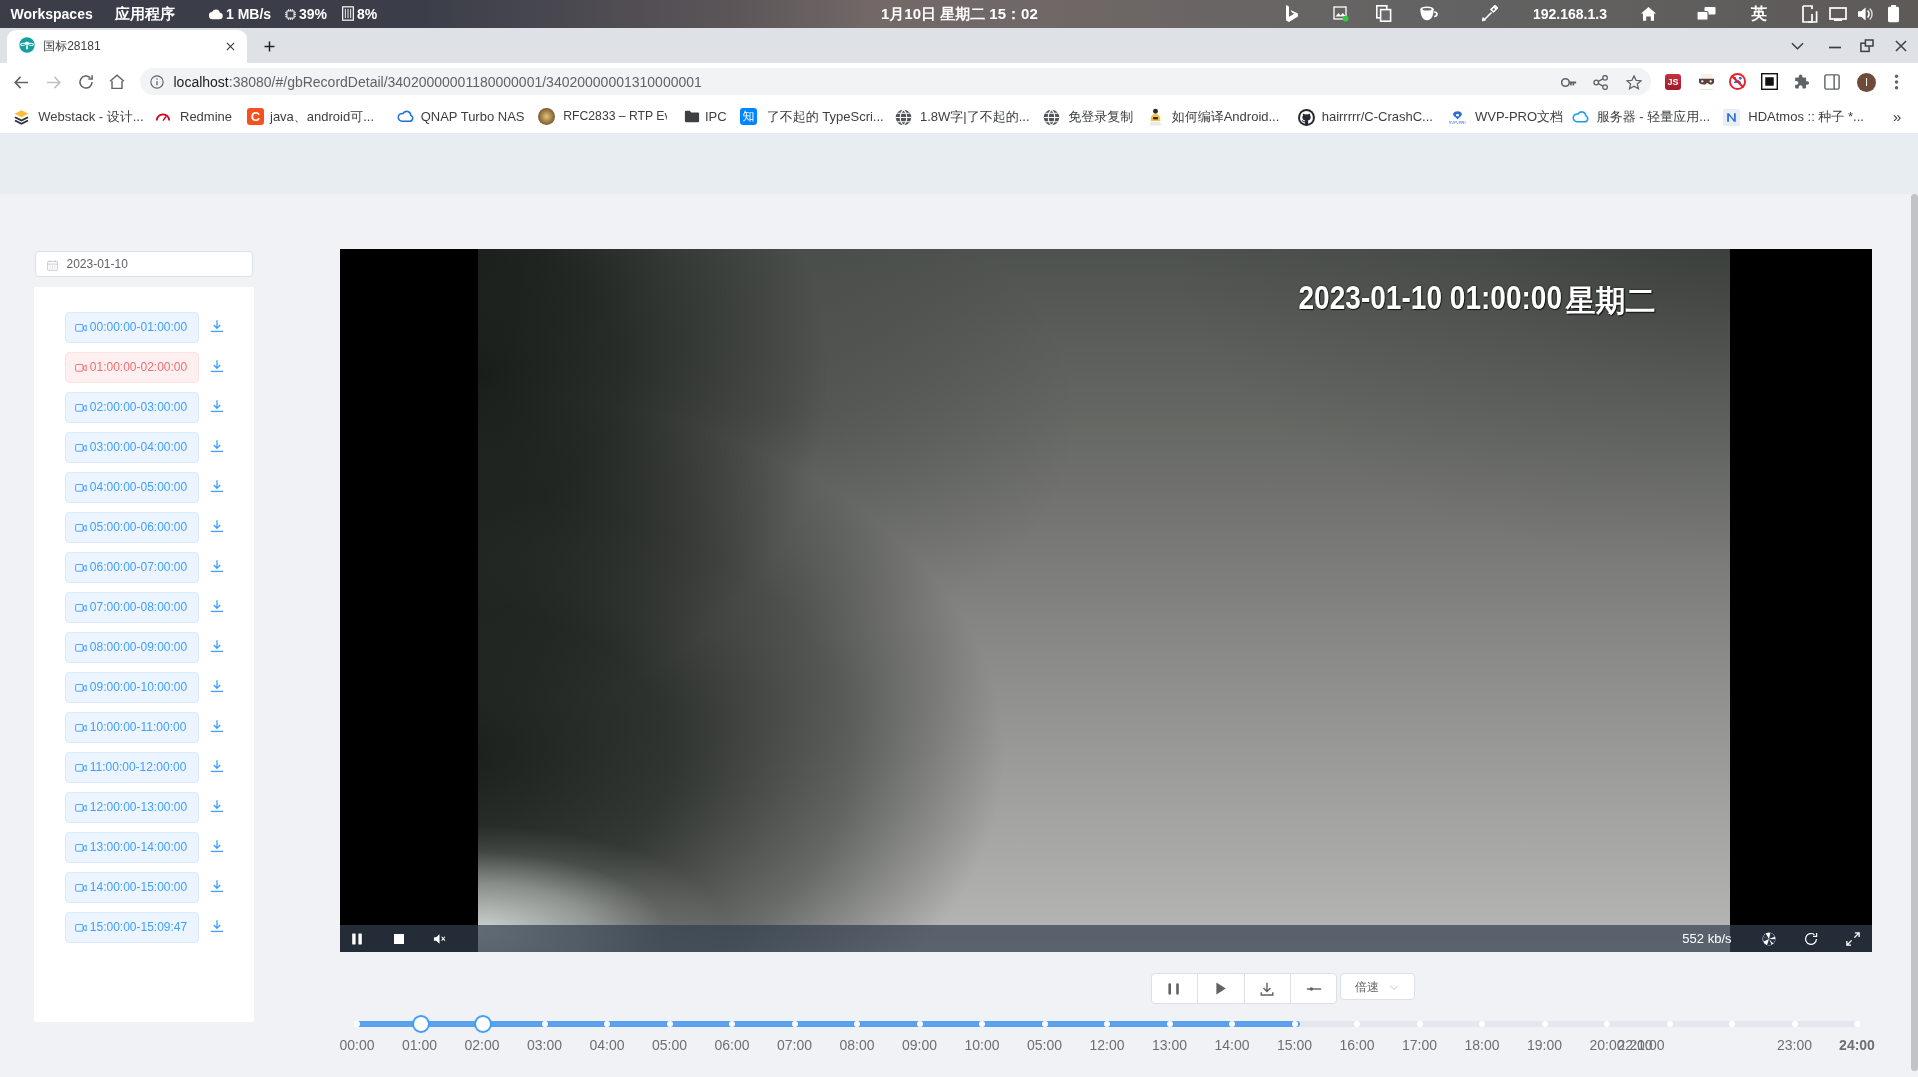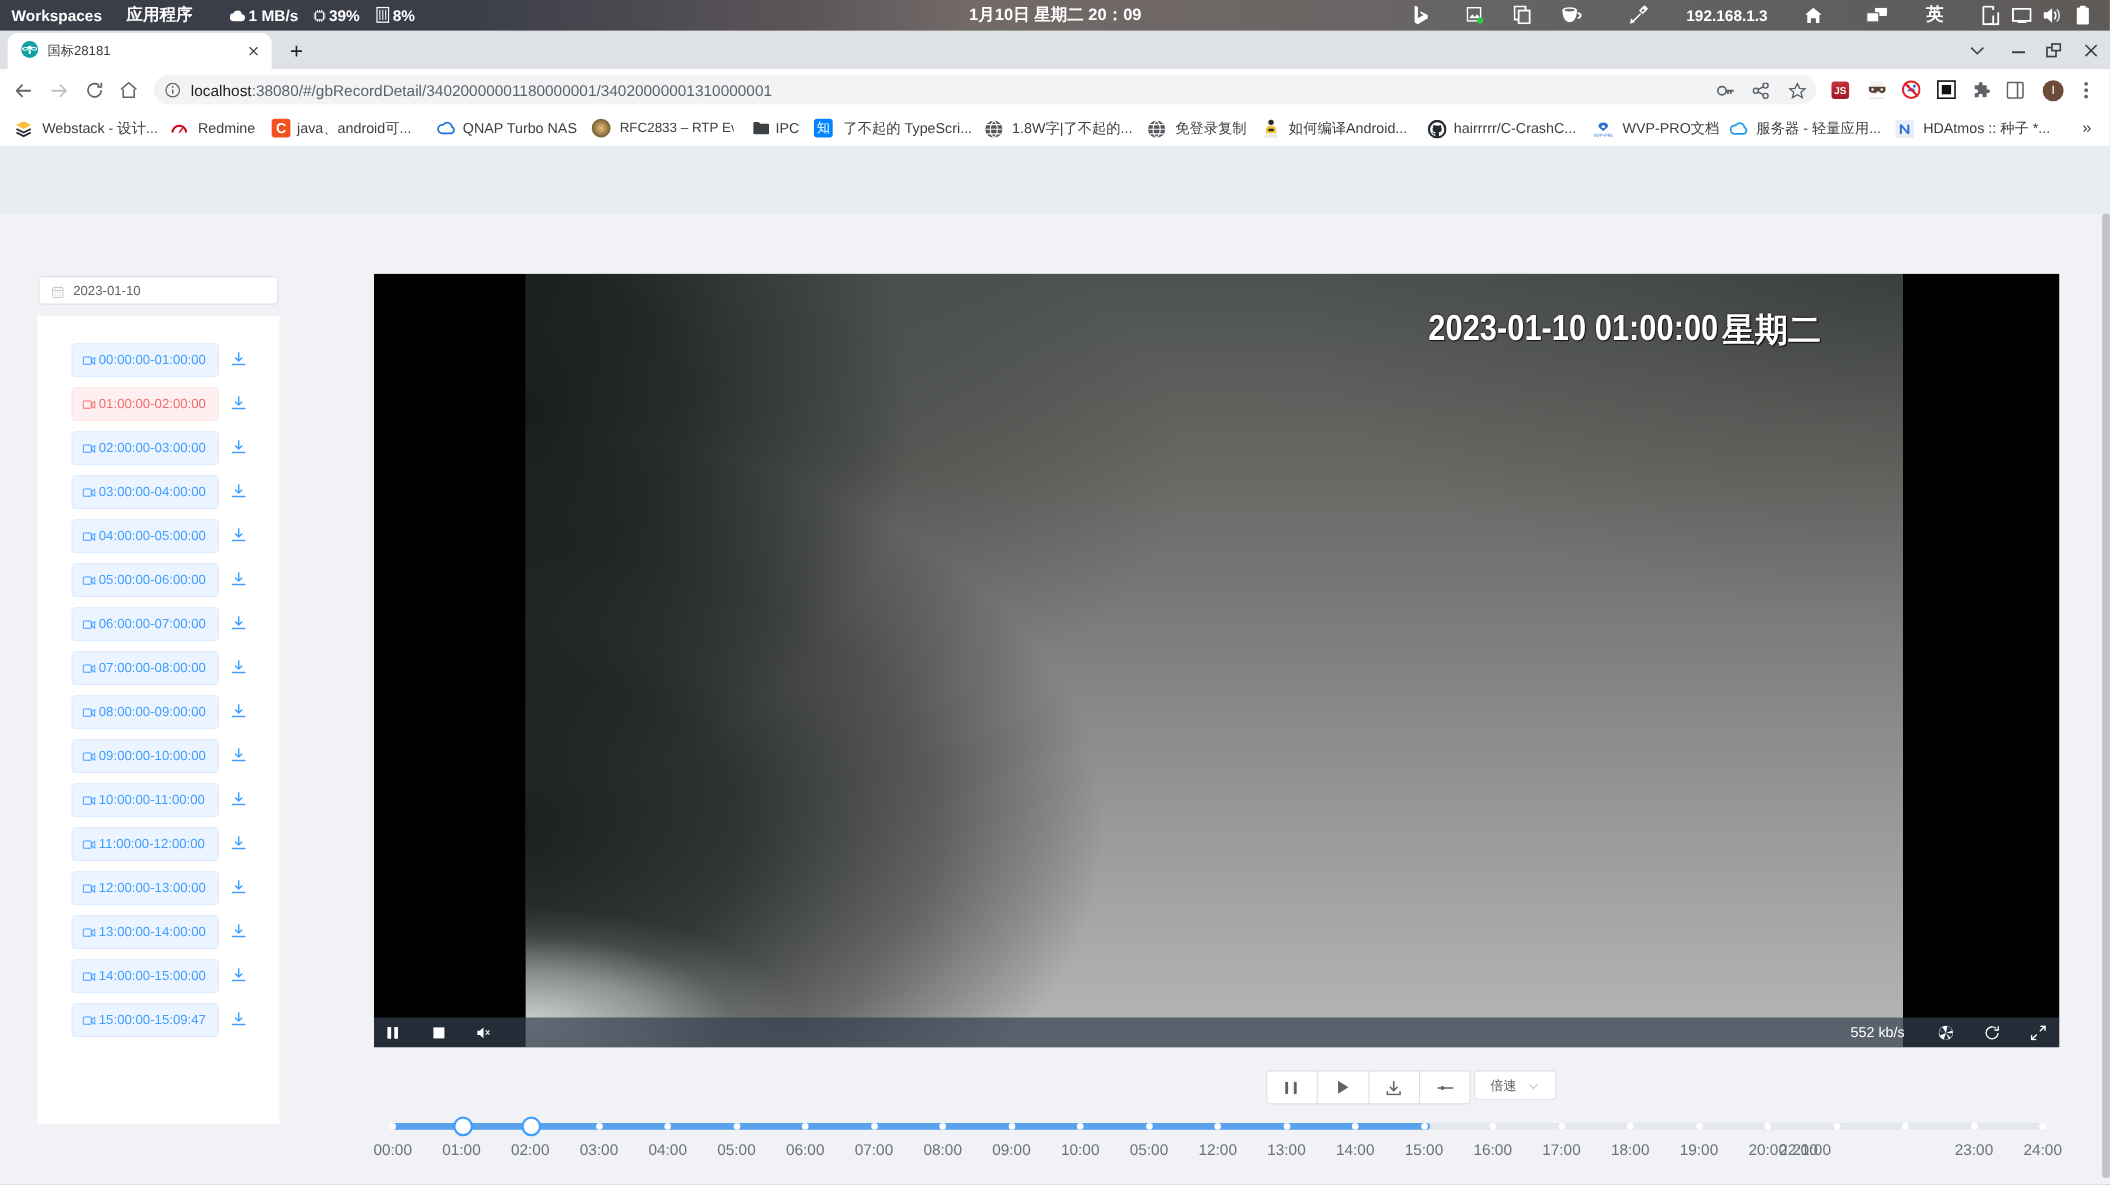--- a/index.html
+++ b/index.html
@@ -62,21 +62,21 @@
   <svg class="abs" style="left:284px;top:7.5px" width="13" height="13" viewBox="0 0 14 14" fill="none" stroke="#fff" stroke-width="1">
       <rect x="3.2" y="3.2" width="7.6" height="7.6"></rect>
       <path d="M5 1.2v2M7 1.2v2M9 1.2v2M5 10.8v2M7 10.8v2M9 10.8v2M1.2 5h2M1.2 7h2M1.2 9h2M10.8 5h2M10.8 7h2M10.8 9h2"></path>
     </svg>
   <div class="t" style="left:299px;">39%</div>
   <svg class="abs" style="left:342px;top:6px" width="12" height="15" viewBox="0 0 18 22" fill="none" stroke="#fff" stroke-width="1.8">
       <rect x="1" y="1" width="16" height="20"></rect>
       <path d="M5 4v14M9 4v14M13 4v14" stroke-width="1.4"></path>
     </svg>
   <div class="t" style="left:357px;">8%</div>
-  <div class="t cj" style="left:881px;">1月10日 星期二  20：09</div>
+  <div class="t cj" style="left:881px;">1月10日 星期二  15：02</div>
   <svg class="abs" style="left:1285px;top:5px" width="14" height="18" viewBox="0 0 14 18" fill="#fff">
       <path d="M1 0l3 1.4v10.3l5.2-3-2.3-1.1L5.6 5l7.4 3.6v2.9L4 17 1 15.4z"></path>
     </svg>
   <svg class="abs" style="left:1333px;top:6px" width="16" height="16" viewBox="0 0 16 16" fill="none" stroke="#fff" stroke-width="1.3">
       <rect x="1" y="1" width="12" height="12"></rect>
       <path d="M2.5 10.5l3-3.5 2.2 2.5 2-2.5 3.3 3.5z" fill="#fff" stroke="none"></path>
       <circle cx="12.6" cy="12.6" r="2.9" fill="#2ecc40" stroke="none"></circle>
     </svg>
   <svg class="abs" style="left:1376px;top:5px" width="16" height="17" viewBox="0 0 16 17" fill="none" stroke="#fff" stroke-width="1.6">
       <rect x="0.8" y="0.8" width="10" height="12"></rect>
@@ -581,17 +581,17 @@
       <div class="abs" style="left:1192px;top:903px;width:80px;text-align:center;font-size:14px;color:#6b6f76;line-height:18px;">14:00</div>
       <div class="abs" style="left:1254.5px;top:903px;width:80px;text-align:center;font-size:14px;color:#6b6f76;line-height:18px;">15:00</div>
       <div class="abs" style="left:1317px;top:903px;width:80px;text-align:center;font-size:14px;color:#6b6f76;line-height:18px;">16:00</div>
       <div class="abs" style="left:1379.5px;top:903px;width:80px;text-align:center;font-size:14px;color:#6b6f76;line-height:18px;">17:00</div>
       <div class="abs" style="left:1442px;top:903px;width:80px;text-align:center;font-size:14px;color:#6b6f76;line-height:18px;">18:00</div>
       <div class="abs" style="left:1504.5px;top:903px;width:80px;text-align:center;font-size:14px;color:#6b6f76;line-height:18px;">19:00</div>
       <div class="abs" style="left:1567px;top:903px;width:80px;text-align:center;font-size:14px;color:#6b6f76;line-height:18px;">20:00</div>
       <div class="abs" style="left:1629.5px;top:903px;width:80px;text-align:left;font-size:14px;color:#6b6f76;line-height:18px;">21:00</div>
       <div class="abs" style="left:1595px;top:903px;width:80px;text-align:center;font-size:14px;color:#6b6f76;line-height:18px;">22:00</div>
       <div class="abs" style="left:1754.5px;top:903px;width:80px;text-align:center;font-size:14px;color:#6b6f76;line-height:18px;">23:00</div>
-      <div class="abs" style="left:1817px;top:903px;width:80px;text-align:center;font-size:14px;color:#6b6f76;line-height:18px;">24:00</div>
+      <div class="abs" style="left:1817px;top:903px;width:80px;text-align:center;font-size:14px;color:#6b6f76;line-height:18px;font-weight:bold;">24:00</div>
     </div>
 
   <div class="abs" style="left:1911px;top:61px;width:7px;height:877px;border-radius:4px;background:#c2c3c6;"></div>
 </div>
 
 </body></html>

